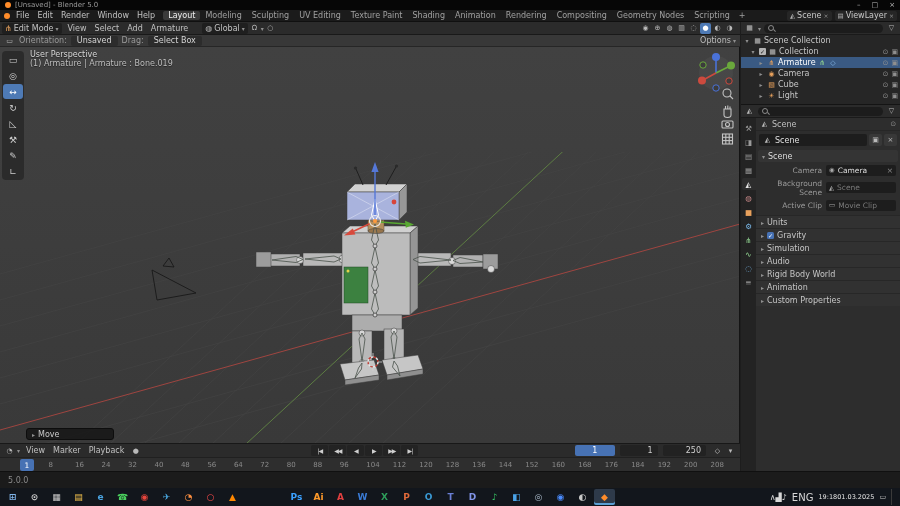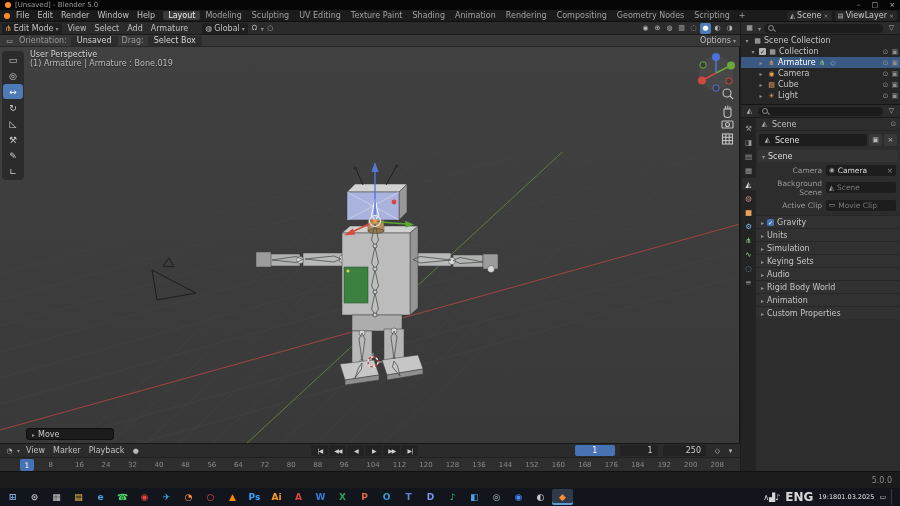--- a/index.html
+++ b/index.html
@@ -86,27 +86,27 @@
   .plabel{width:62px;text-align:right;color:#9a9a9a;flex:none;font-size:7.5px;}
   .pfield{flex:1;display:flex;align-items:center;gap:3px;background:#1d1d1d;border-radius:2px;height:11px;padding:0 3px;color:#dddddd;min-width:0;font-size:7.5px;}
   .pfield .ficon{font-size:6.5px;color:#a8a8a8;flex:none;}
   .pfield .clear{margin-left:auto;color:#8a8a8a;}
   .pfield.dim{color:#7a7a7a;}
   .sections{margin-top:3px;}
   .prop-section{height:12px;display:flex;align-items:center;gap:3px;padding:0 5px;background:#313131;border-top:1px solid #272727;color:#c6c6c6;}
   .prop-section .chk{display:none;width:7px;height:7px;background:#4772b4;border-radius:1.5px;color:#fff;font-size:6px;line-height:7px;text-align:center;}
   .prop-section.checkbox .chk{display:block;}
   
-  .statusbar{position:absolute;left:0;right:0;top:471px;height:17px;background:#1b1b1b;border-top:1px solid #101010;display:flex;align-items:center;justify-content:flex-end;padding:0 8px;font-size:8px;color:#8a8a8a;box-sizing:border-box;}
+  .statusbar{position:absolute;left:0;right:0;top:471px;height:17px;background:#1b1b1b;border-top:1px solid #101010;display:flex;align-items:center;justify-content:flex-start;padding:0 8px;font-size:8px;color:#8a8a8a;box-sizing:border-box;}
   .taskbar{position:absolute;left:0;right:0;bottom:0;height:18px;background:#12161c;display:flex;align-items:center;padding:0 2px;box-sizing:border-box;}
   .tb-apps{display:flex;align-items:center;gap:1px;}
   .tb-app{width:21px;height:16px;display:flex;align-items:center;justify-content:center;font-size:9px;border-radius:2px;font-weight:bold;}
   .tb-app.active{background:#2e3a4a;box-shadow:inset 0 -2px 0 #5a9fd4;}
   .tb-tray{margin-left:auto;display:flex;align-items:center;gap:5px;color:#d8d8d8;font-size:8px;padding-right:3px;}
-  .tb-lang{font-size:12px;font-weight:bold;}
+  .tb-lang{font-size:10px;}
   .tb-clock{display:flex;flex-direction:row;align-items:center;line-height:7px;font-size:6.5px;color:#e6e6e6;}
   .tb-notif{font-size:7px;color:#c9c9c9;}
   .show-desktop{width:3px;height:16px;border-left:1px solid #3a3a3a;}
   svg{display:block;}
 </style>
 </head>
 <body>
 
 <div class="screen">
 
@@ -558,43 +558,38 @@
           </span>
         </div>
         <div class="prop-row">
           <span class="plabel">Active Clip</span>
           <span class="pfield dim">
             <span class="ficon">▭</span>
             <span>Movie Clip</span>
           </span>
         </div>
         <div class="sections">
+          <div class="prop-section">
+            <span class="caret">▸</span>
+
+            <span>Units</span>
+          </div>
+
           <div class="prop-section checkbox">
             <span class="caret">▸</span>
             <span class="chk">✓</span>
             <span>Gravity</span>
           </div>
 
           <div class="prop-section">
             <span class="caret">▸</span>
 
-            <span>Units</span>
-          </div>
-
-          <div class="prop-section">
-            <span class="caret">▸</span>
-
             <span>Simulation</span>
           </div>
 
-          <div class="prop-section">
-            <span class="caret">▸</span>
-
-            <span>Keying Sets</span>
-          </div>
 
           <div class="prop-section">
             <span class="caret">▸</span>
 
             <span>Audio</span>
           </div>
 
           <div class="prop-section">
             <span class="caret">▸</span>
 
@@ -628,21 +623,21 @@
         <span class="tb-app" style="color: rgb(201, 201, 201);">⊙</span>
         <span class="tb-app" style="color: rgb(201, 201, 201);">▦</span>
         <span class="tb-app" style="color: rgb(242, 193, 78);">▤</span>
         <span class="tb-app" style="color: rgb(74, 163, 224);">e</span>
         <span class="tb-app" style="color: rgb(74, 208, 94);">☎</span>
         <span class="tb-app" style="color: rgb(232, 69, 60);">◉</span>
         <span class="tb-app" style="color: rgb(74, 168, 224);">✈</span>
         <span class="tb-app" style="color: rgb(255, 144, 64);">◔</span>
         <span class="tb-app" style="color: rgb(255, 75, 75);">○</span>
         <span class="tb-app" style="color: rgb(255, 136, 0);">▲</span>
-        <span class="tb-app" style="color: rgb(58, 160, 255);">Ps</span>
+        <span class="tb-app" style="color: rgb(58, 160, 255); margin-left: 42px;">Ps</span>
         <span class="tb-app" style="color: rgb(255, 154, 42);">Ai</span>
         <span class="tb-app" style="color: rgb(224, 64, 64);">A</span>
         <span class="tb-app" style="color: rgb(58, 123, 213);">W</span>
         <span class="tb-app" style="color: rgb(46, 158, 91);">X</span>
         <span class="tb-app" style="color: rgb(224, 106, 58);">P</span>
         <span class="tb-app" style="color: rgb(58, 154, 213);">O</span>
         <span class="tb-app" style="color: rgb(106, 127, 213);">T</span>
         <span class="tb-app" style="color: rgb(130, 149, 232);">D</span>
         <span class="tb-app" style="color: rgb(58, 208, 106);">♪</span>
         <span class="tb-app" style="color: rgb(74, 163, 232);">◧</span>

